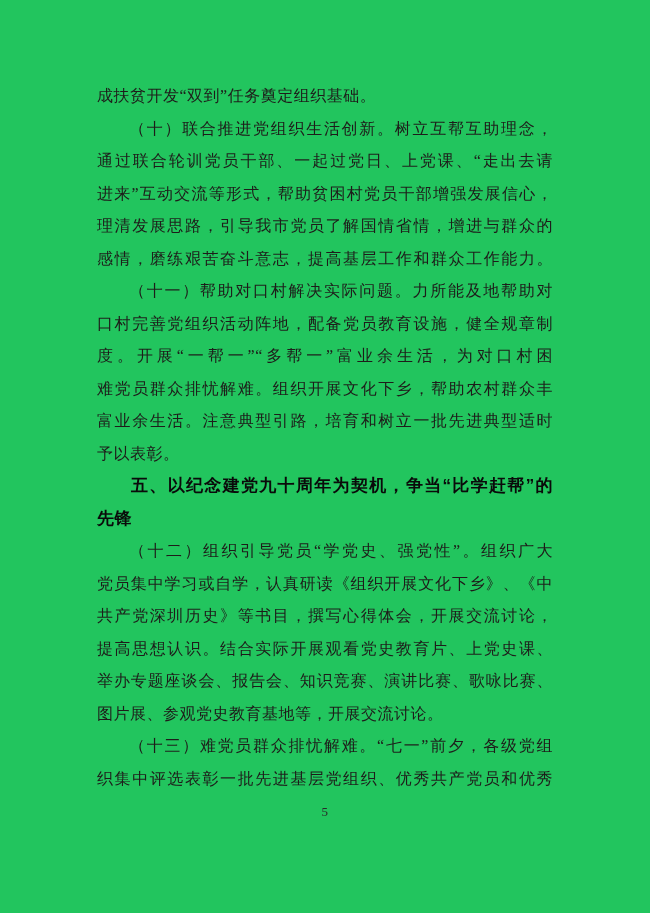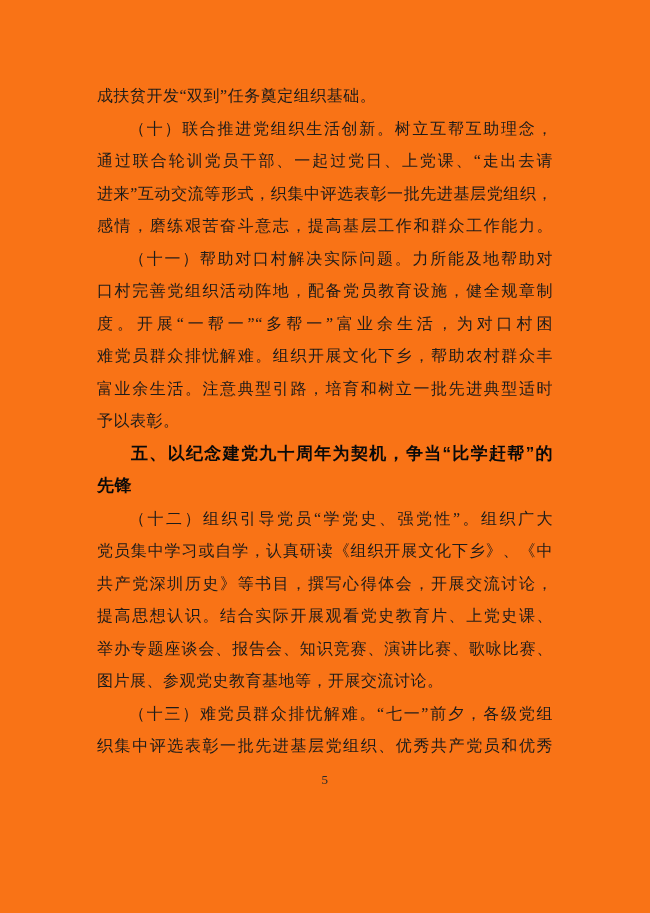--- a/index.html
+++ b/index.html
@@ -1,21 +1,21 @@
 <!DOCTYPE html>
 <html><head>
 <meta charset="utf-8">
 <style>
   html, body { margin: 0; padding: 0; background: #e8e8e8; }
   .page {
     position: relative;
     width: 650px;
     height: 913px;
     margin: 0 auto;
-    background: #f97316;
+    background: #22c55e;
     overflow: hidden;
     font-family: "Liberation Serif", "DejaVu Serif", serif;
     color: #1e1c1a;
   }
   .content {
     padding: 80px 97px 0 97px;
     width: 456px;
   }
   .line {
     font-size: 16px;
@@ -49,21 +49,22 @@
   }
 </style>
 </head>
 <body>
 
 <div class="page">
   <div class="content">
     <div class="line end">成扶贫开发“双到”任务奠定组织基础。</div>
     <div class="line ind">（十）联合推进党组织生活创新。树立互帮互助理念，</div>
     <div class="line">通过联合轮训党员干部、一起过党日、上党课、“走出去请</div>
-    <div class="line">进来”互动交流等形式，织集中评选表彰一批先进基层党组织，</div>
+    <div class="line">进来”互动交流等形式，帮助贫困村党员干部增强发展信心，</div>
+    <div class="line">理清发展思路，引导我市党员了解国情省情，增进与群众的</div>
     <div class="line">感情，磨练艰苦奋斗意志，提高基层工作和群众工作能力。</div>
     <div class="line ind">（十一）帮助对口村解决实际问题。力所能及地帮助对</div>
     <div class="line">口村完善党组织活动阵地，配备党员教育设施，健全规章制</div>
     <div class="line">度。开展“一帮一”“多帮一”富业余生活，为对口村困</div>
     <div class="line">难党员群众排忧解难。组织开展文化下乡，帮助农村群众丰</div>
     <div class="line">富业余生活。注意典型引路，培育和树立一批先进典型适时</div>
     <div class="line end">予以表彰。</div>
     <div class="line ind hd">五、以纪念建党九十周年为契机，争当“比学赶帮”的</div>
     <div class="line end hd">先锋</div>
     <div class="line ind">（十二）组织引导党员“学党史、强党性”。组织广大</div>

